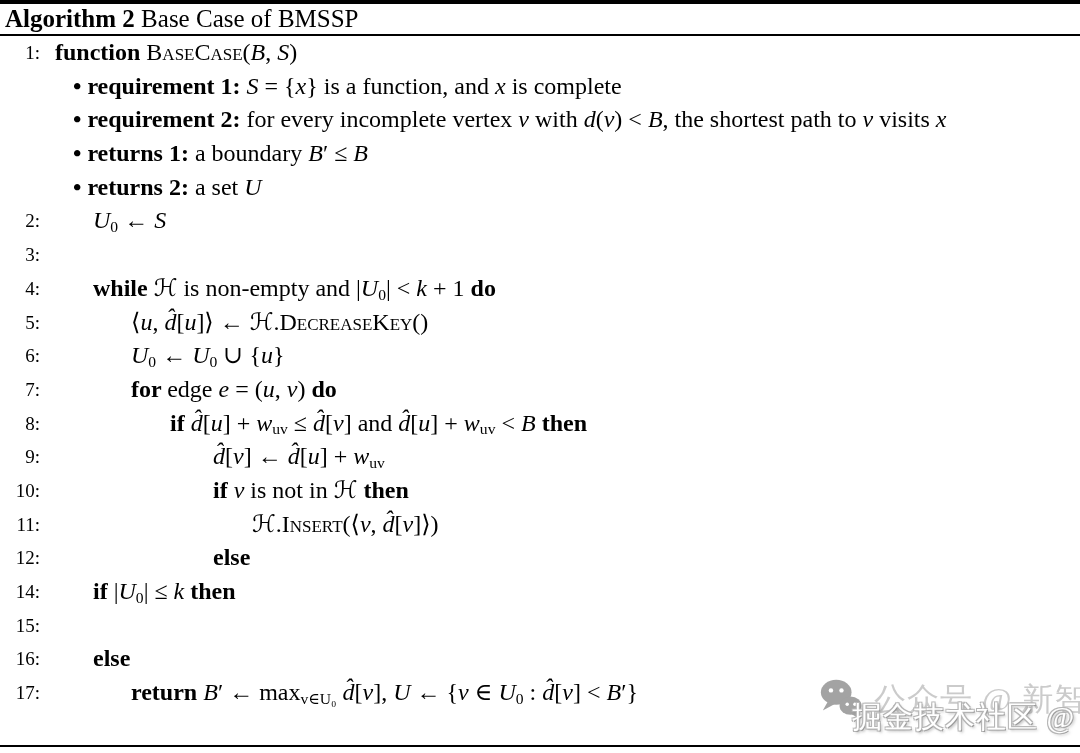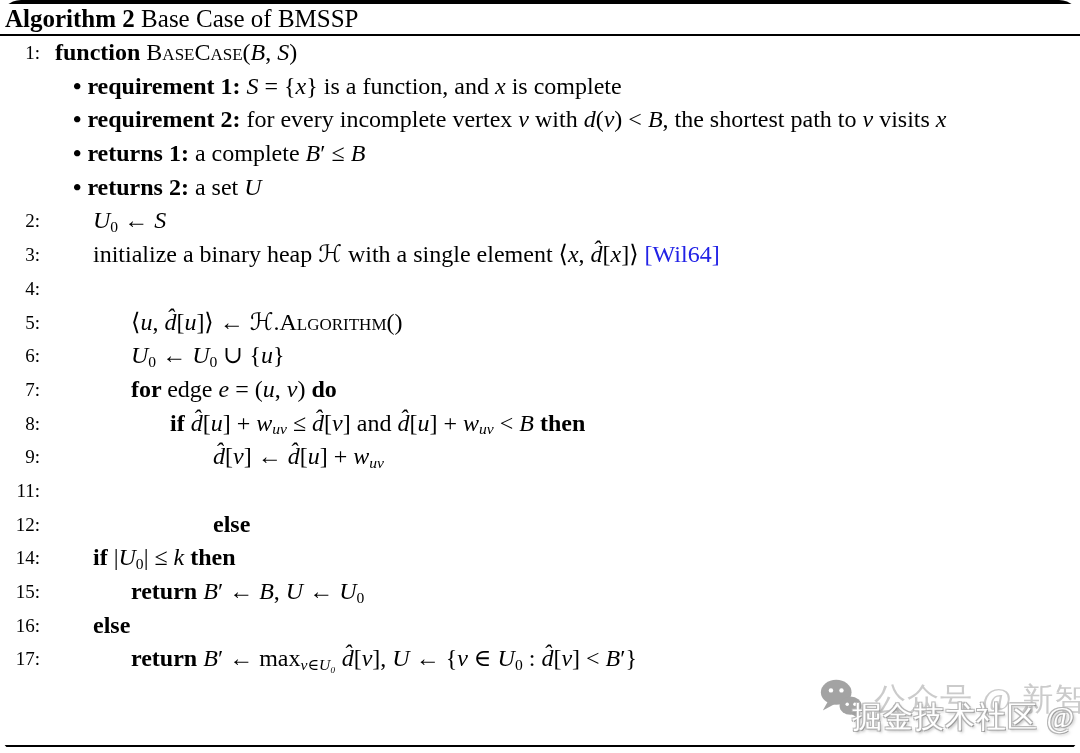--- a/index.html
+++ b/index.html
@@ -3,21 +3,20 @@
 <meta charset="utf-8">
 <style>
   html,body{margin:0;padding:0;background:#ffffff;}
   .page{
     position:relative;
     width:1080px;height:753px;
     background:#ffffff;
     overflow:hidden;
     font-family:"Liberation Serif","DejaVu Serif","DejaVu Sans",serif;
     color:#000;
-    border-radius:21px;
   }
   .rule{position:absolute;left:0;right:0;background:#000;}
   .rule-top{top:0;height:4px;}
   .rule-mid{top:34px;height:2px;}
   .rule-bottom{top:745px;height:2px;}
   .algo-title{
     position:absolute;top:4px;left:0;right:0;height:30px;
     line-height:30px;padding-left:5px;font-size:25px;white-space:nowrap;
   }
   .algo-title .t-bold{font-weight:bold;}
@@ -33,21 +32,21 @@
   .ind-2{padding-left:53px;}
   .ind-3{padding-left:91px;}
   .ind-4{padding-left:130px;}
   .ind-5{padding-left:173px;}
   .ind-6{padding-left:212px;}
   .s-b{font-weight:bold;text-align:right;}
   .s-r{}
   .s-i{font-style:italic;}
   .s-sc{font-variant:small-caps;}
   .s-sub{font-size:65%;vertical-align:-0.25em;}
-  .s-isub{font-size:65%;vertical-align:-0.25em;font-style:italic;margin-top:16px;}
+  .s-isub{font-size:65%;vertical-align:-0.25em;margin-top:16px;}
   .s-lnk{color:var(--link-color,#2222e6);cursor:pointer;}
   
   .watermark{position:absolute;left:812px;top:670px;width:312px;height:80px;
     font-family:Liberation Serif, serif;}
   .wm-icon{position:absolute;left:6px;top:6px;width:46px;height:46px;}
   .wm-back{
     position:absolute;left:62px;top:12px;font-size:32px;line-height:34px;
     color:#cbcbcb;white-space:nowrap;letter-spacing:1px;
   }
   .wm-front{
@@ -77,71 +76,75 @@
       <div class="algo-line">
         <span class="line-num"></span>
         <span class="line-content ind-b"><span class="s-b">• requirement 1: </span><span class="s-i">S</span><span class="s-r"> = {</span><span class="s-i">x</span><span class="s-r">} is a function, and </span><span class="s-i">x</span><span class="s-r"> is complete</span></span>
       </div>
       <div class="algo-line">
         <span class="line-num"></span>
         <span class="line-content ind-b"><span class="s-b">• requirement 2: </span><span class="s-r">for every incomplete vertex </span><span class="s-i">v</span><span class="s-r"> with </span><span class="s-i">d</span><span class="s-r">(</span><span class="s-i">v</span><span class="s-r">) &lt; </span><span class="s-i">B</span><span class="s-r">, the shortest path to </span><span class="s-i">v</span><span class="s-r"> visits </span><span class="s-i">x</span></span>
       </div>
       <div class="algo-line">
         <span class="line-num"></span>
-        <span class="line-content ind-b"><span class="s-b">• returns 1: </span><span class="s-r">a complete </span><span class="s-i">B</span><span class="s-r">′ ≤ </span><span class="s-i">B</span></span>
+        <span class="line-content ind-b"><span class="s-b">• returns 1: </span><span class="s-r">a boundary </span><span class="s-i">B</span><span class="s-r">′ ≤ </span><span class="s-i">B</span></span>
       </div>
       <div class="algo-line">
         <span class="line-num"></span>
         <span class="line-content ind-b"><span class="s-b">• returns 2: </span><span class="s-r">a set </span><span class="s-i">U</span></span>
       </div>
       <div class="algo-line">
         <span class="line-num">2:</span>
         <span class="line-content ind-2"><span class="s-i">U</span><span class="s-sub">0</span><span class="s-r"> ← </span><span class="s-i">S</span></span>
       </div>
       <div class="algo-line">
         <span class="line-num">3:</span>
-        <span class="line-content ind-2"><span class="s-r">initialize a binary heap ℋ with a single element ⟨</span><span class="s-i">x</span><span class="s-r">, </span><span class="s-i">d̂</span><span class="s-r">[</span><span class="s-i">x</span><span class="s-r">]⟩ </span><span class="s-lnk">[Wil64]</span></span>
       </div>
       <div class="algo-line">
         <span class="line-num">4:</span>
+        <span class="line-content ind-2"><span class="s-b">while </span><span class="s-r">ℋ is non-empty and |</span><span class="s-i">U</span><span class="s-sub">0</span><span class="s-r">| &lt; </span><span class="s-i">k</span><span class="s-r"> + 1 </span><span class="s-b">do</span></span>
       </div>
       <div class="algo-line">
         <span class="line-num">5:</span>
-        <span class="line-content ind-3"><span class="s-r">⟨</span><span class="s-i">u</span><span class="s-r">, </span><span class="s-i">d̂</span><span class="s-r">[</span><span class="s-i">u</span><span class="s-r">]⟩ ← ℋ.</span><span class="s-sc">Algorithm</span><span class="s-r">()</span></span>
+        <span class="line-content ind-3"><span class="s-r">⟨</span><span class="s-i">u</span><span class="s-r">, </span><span class="s-i">d̂</span><span class="s-r">[</span><span class="s-i">u</span><span class="s-r">]⟩ ← ℋ.</span><span class="s-sc">DecreaseKey</span><span class="s-r">()</span></span>
       </div>
       <div class="algo-line">
         <span class="line-num">6:</span>
         <span class="line-content ind-3"><span class="s-i">U</span><span class="s-sub">0</span><span class="s-r"> ← </span><span class="s-i">U</span><span class="s-sub">0</span><span class="s-r"> ∪ {</span><span class="s-i">u</span><span class="s-r">}</span></span>
       </div>
       <div class="algo-line">
         <span class="line-num">7:</span>
         <span class="line-content ind-3"><span class="s-b">for </span><span class="s-r">edge </span><span class="s-i">e</span><span class="s-r"> = (</span><span class="s-i">u</span><span class="s-r">, </span><span class="s-i">v</span><span class="s-r">) </span><span class="s-b">do</span></span>
       </div>
       <div class="algo-line">
         <span class="line-num">8:</span>
         <span class="line-content ind-4"><span class="s-b">if </span><span class="s-i">d̂</span><span class="s-r">[</span><span class="s-i">u</span><span class="s-r">] + </span><span class="s-i">w</span><span class="s-isub">uv</span><span class="s-r"> ≤ </span><span class="s-i">d̂</span><span class="s-r">[</span><span class="s-i">v</span><span class="s-r">] and </span><span class="s-i">d̂</span><span class="s-r">[</span><span class="s-i">u</span><span class="s-r">] + </span><span class="s-i">w</span><span class="s-isub">uv</span><span class="s-r"> &lt; </span><span class="s-i">B</span><span class="s-r"> </span><span class="s-b">then</span></span>
       </div>
       <div class="algo-line">
         <span class="line-num">9:</span>
         <span class="line-content ind-5"><span class="s-i">d̂</span><span class="s-r">[</span><span class="s-i">v</span><span class="s-r">] ← </span><span class="s-i">d̂</span><span class="s-r">[</span><span class="s-i">u</span><span class="s-r">] + </span><span class="s-i">w</span><span class="s-isub">uv</span></span>
       </div>
       <div class="algo-line">
+        <span class="line-num">10:</span>
+        <span class="line-content ind-5"><span class="s-b">if </span><span class="s-i">v</span><span class="s-r"> is not in ℋ </span><span class="s-b">then</span></span>
+      </div>
+      <div class="algo-line">
         <span class="line-num">11:</span>
+        <span class="line-content ind-6"><span class="s-r">ℋ.</span><span class="s-sc">Insert</span><span class="s-r">(⟨</span><span class="s-i">v</span><span class="s-r">, </span><span class="s-i">d̂</span><span class="s-r">[</span><span class="s-i">v</span><span class="s-r">]⟩)</span></span>
       </div>
       <div class="algo-line">
         <span class="line-num">12:</span>
         <span class="line-content ind-5"><span class="s-b">else</span></span>
       </div>
       <div class="algo-line">
         <span class="line-num">14:</span>
         <span class="line-content ind-2"><span class="s-b">if </span><span class="s-r">|</span><span class="s-i">U</span><span class="s-sub">0</span><span class="s-r">| ≤ </span><span class="s-i">k</span><span class="s-r"> </span><span class="s-b">then</span></span>
       </div>
       <div class="algo-line">
         <span class="line-num">15:</span>
-        <span class="line-content ind-3"><span class="s-b">return </span><span class="s-i">B</span><span class="s-r">′ ← </span><span class="s-i">B</span><span class="s-r">, </span><span class="s-i">U</span><span class="s-r"> ← </span><span class="s-i">U</span><span class="s-sub">0</span></span>
       </div>
       <div class="algo-line">
         <span class="line-num">16:</span>
         <span class="line-content ind-2"><span class="s-b">else</span></span>
       </div>
       <div class="algo-line">
         <span class="line-num">17:</span>
         <span class="line-content ind-3"><span class="s-b">return </span><span class="s-i">B</span><span class="s-r">′ ← max</span><span class="s-isub">v∈U₀</span><span class="s-r"> </span><span class="s-i">d̂</span><span class="s-r">[</span><span class="s-i">v</span><span class="s-r">], </span><span class="s-i">U</span><span class="s-r"> ← {</span><span class="s-i">v</span><span class="s-r"> ∈ </span><span class="s-i">U</span><span class="s-sub">0</span><span class="s-r"> : </span><span class="s-i">d̂</span><span class="s-r">[</span><span class="s-i">v</span><span class="s-r">] &lt; </span><span class="s-i">B</span><span class="s-r">′}</span></span>
       </div>
     </div>

